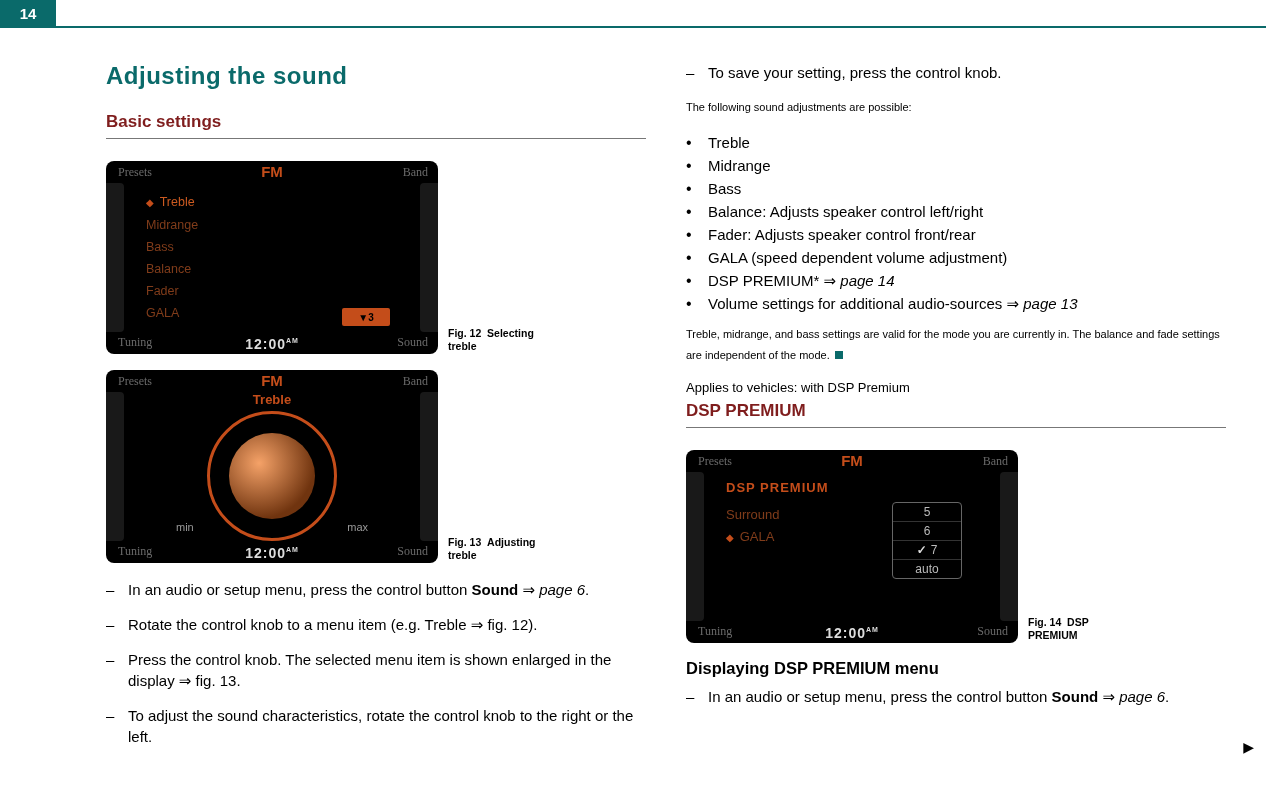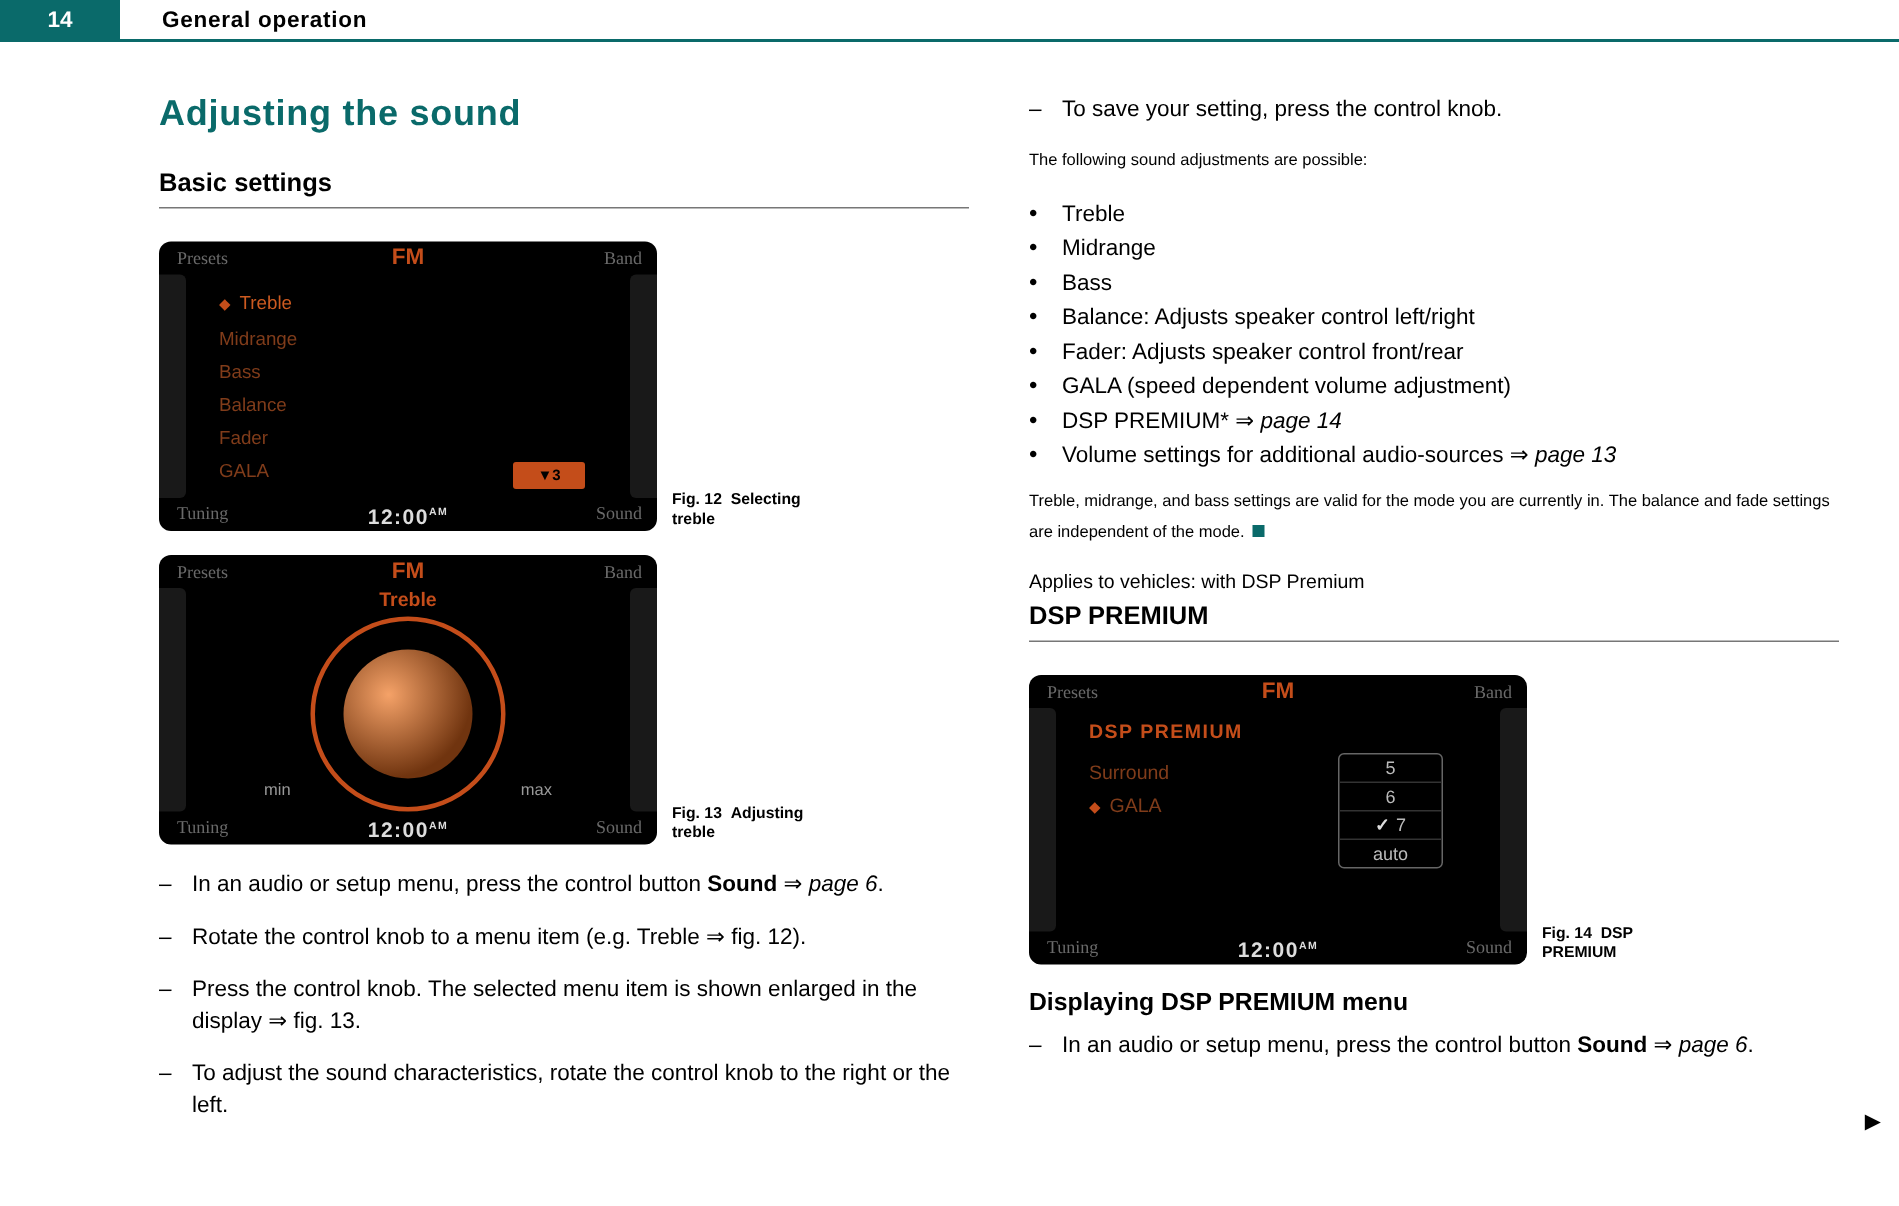--- a/index.html
+++ b/index.html
@@ -11,21 +11,21 @@
     width: 1266px;
   }
   .topbar {
     display: flex;
     align-items: stretch;
     height: 28px;
     border-bottom: 2px solid #0a6a6a;
     margin-bottom: 34px;
   }
   .page-num {
-    width: 80px;
+    width: 56px;
     background: #0a6a6a;
     color: #fff;
     font-weight: bold;
     font-size: 15px;
     display: flex;
     align-items: center;
     justify-content: center;
   }
   .section-title {
     padding-left: 28px;
@@ -43,21 +43,21 @@
   }
   .col { flex: 1 1 0; }
   h1.main {
     color: #0a6a6a;
     font-size: 24px;
     font-weight: bold;
     letter-spacing: 0.5px;
     margin-bottom: 22px;
   }
   h2.sub {
-    color: #000000;
+    color: #7f1d1d;
     font-size: 17px;
     font-weight: bold;
     margin-bottom: 6px;
   }
   .sub-rule {
     height: 1px;
     background: #777;
     margin-bottom: 22px;
   }
   .figwrap {
@@ -263,21 +263,20 @@
     bottom: 6px;
     font-size: 14px;
   }
   .col.right { position: relative; }
 </style>
 </head>
 <body>
 
 <div class="topbar">
   <div class="page-num">14</div>
-  <div class="section-title">General operation</div>
 </div>
 
 <div class="content">
 
   <div class="col">
     <h1 class="main">Adjusting the sound</h1>
     <h2 class="sub">Basic settings</h2>
     <div class="sub-rule"></div>
 
     <div class="figwrap">

